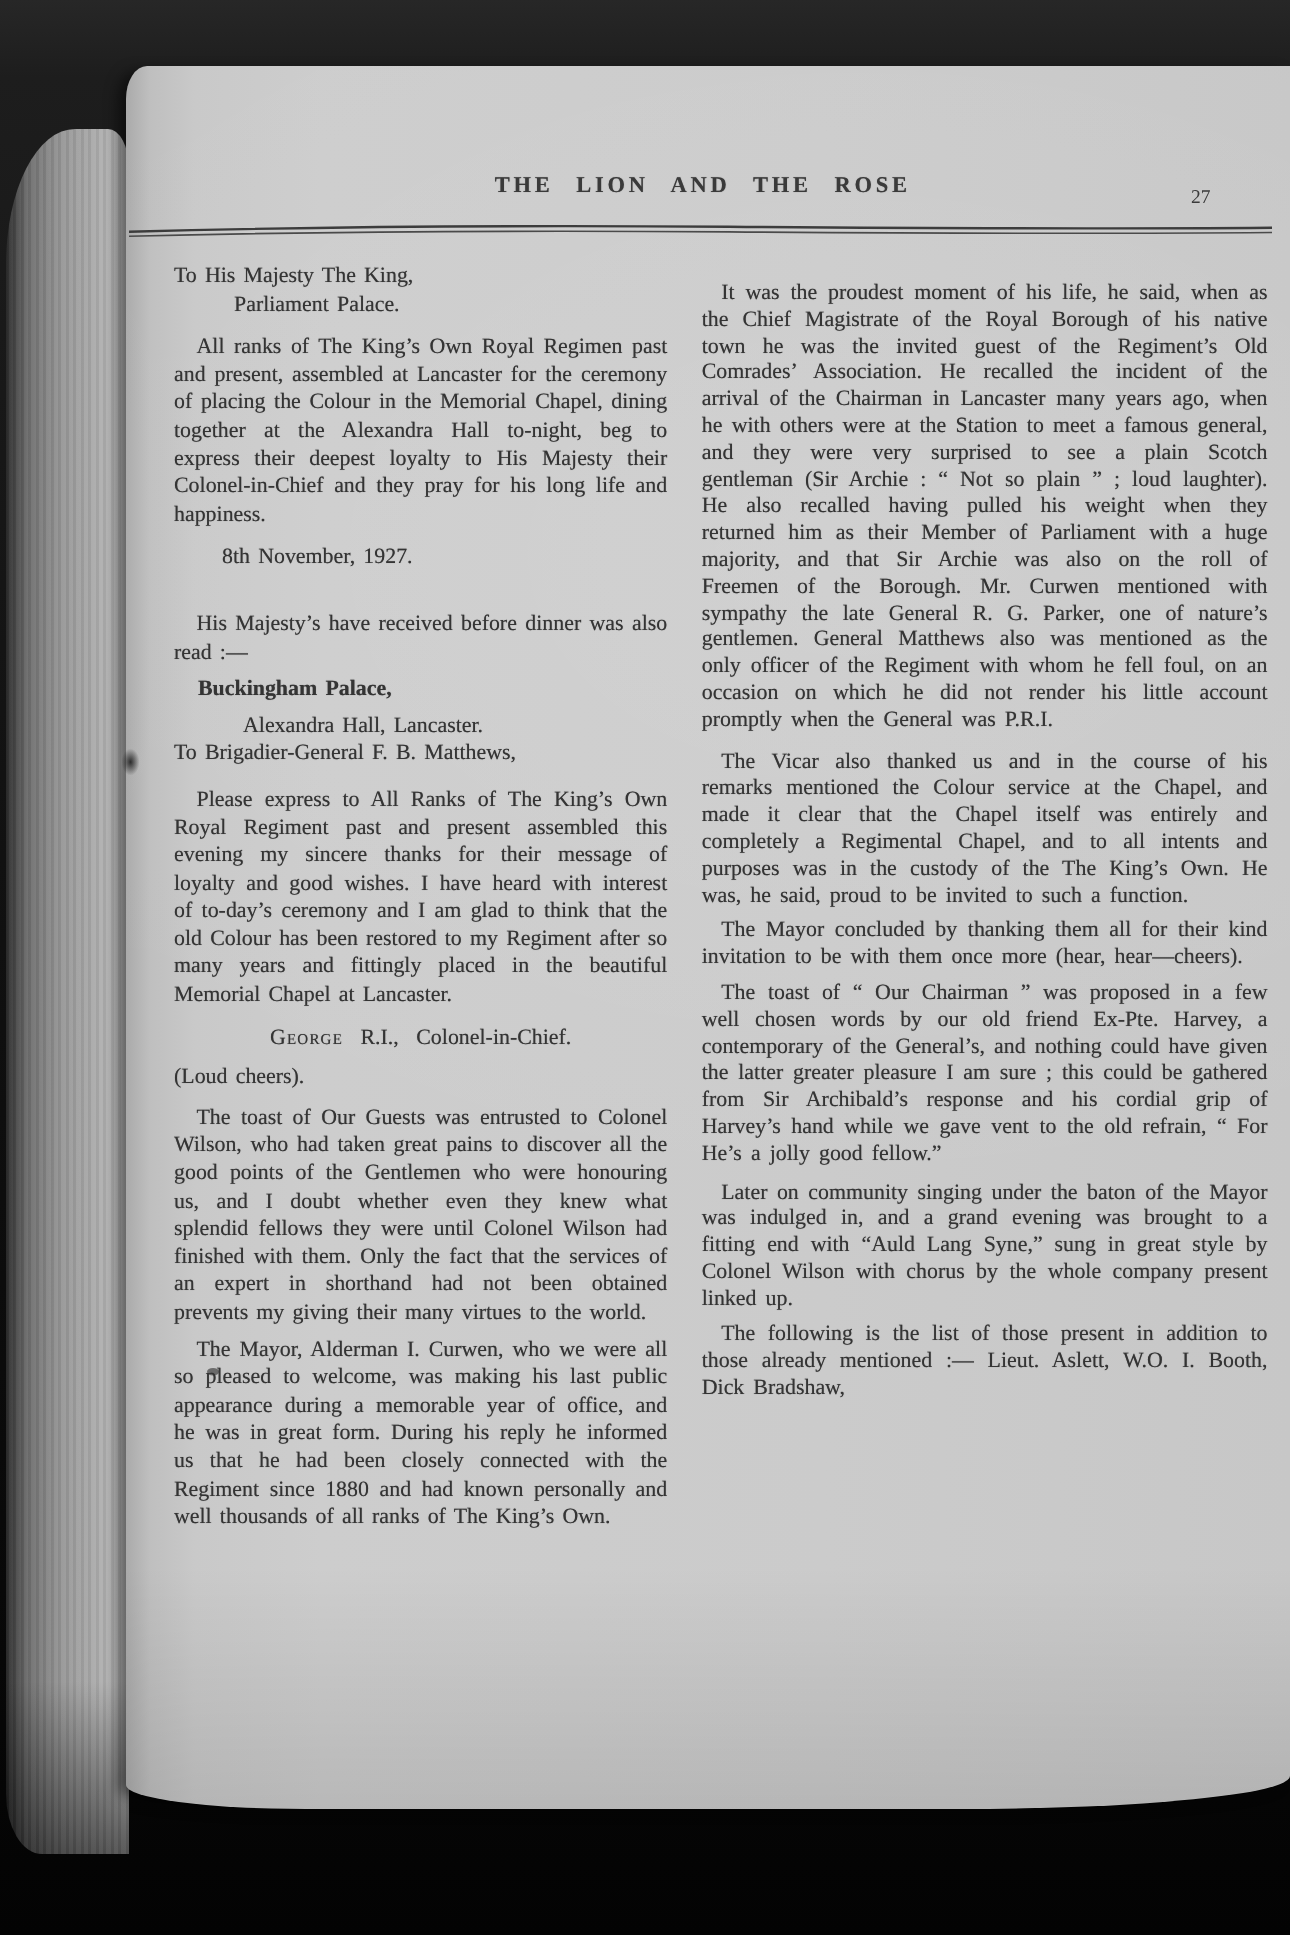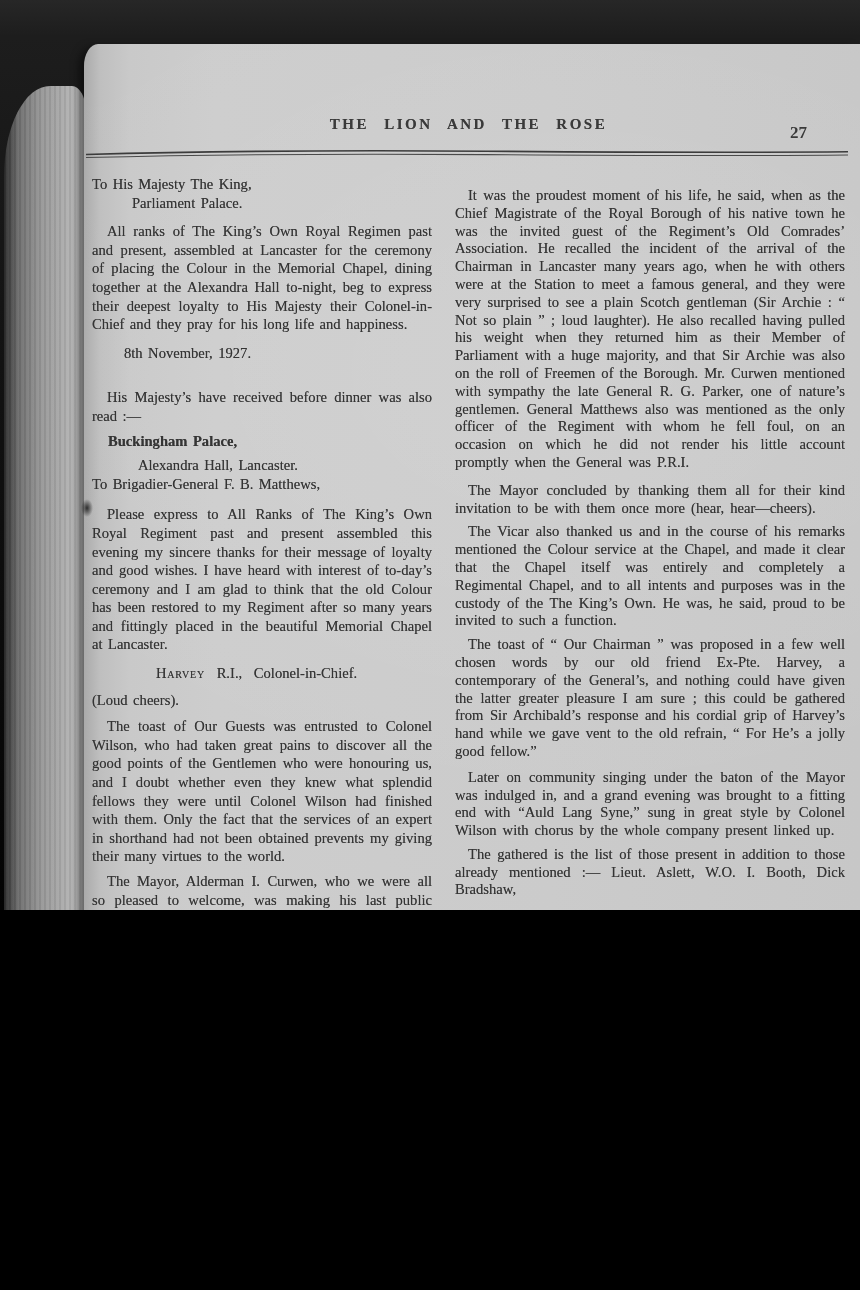--- a/index.html
+++ b/index.html
@@ -1,17 +1,17 @@
 <!DOCTYPE html>
 <html><head>
 <meta charset="utf-8">
 <style>
   html,body { margin:0; padding:0; background:#000; }
   .photo {
-    position:relative; width:860px; height:910px; overflow:hidden;
+    position:relative; width:860px; height:1290px; overflow:hidden;
     background:linear-gradient(180deg,#272727 0%,#1d1d1d 4%,#121212 40%,#0a0a0a 75%,#030303 100%);
     font-family:"Liberation Serif","DejaVu Serif",serif;
   }
   .edge-stack {
     position:absolute; left:4px; top:86px; width:82px; height:1150px;
     background:
       repeating-linear-gradient(90deg, rgba(0,0,0,0.06) 0 2px, rgba(255,255,255,0.04) 2px 5px),
       linear-gradient(180deg, rgba(0,0,0,0) 90%, rgba(0,0,0,0.55) 100%),
       linear-gradient(90deg,#2c2c2c 0%,#6f6f6f 18%,#979797 45%,#b0b0b0 78%,#bcbcbc 100%);
     border-top-left-radius:46px 90px; border-top-right-radius:14px 26px;
@@ -40,26 +40,26 @@
     position:absolute; left:8px; top:0; width:753px; padding-top:72px;
     color:#333; 
   }
   .header-row { position:relative; height:26px; }
   .title {
     text-align:center; font-size:15px; font-weight:bold; color:#3a3a3a;
     letter-spacing:2.5px; word-spacing:9px;
     text-shadow:0 0 0.6px rgba(58,58,58,0.6);
   }
   .page-number {
-    position:absolute; right:38px; top:7px; font-size:17px; color:#3a3a3a; font-weight:bold;
+    position:absolute; right:38px; top:7px; font-size:13px; color:#3a3a3a; font-weight:normal;
   }
   .rule-svg { display:block; margin-top:4px; margin-left:-6px; }
   .columns { display:flex; gap:23px; margin-top:16px; }
   .col { text-align:justify; font-size:14.6px; }
-  .col-left  { width:340px; line-height:18.6px; word-spacing:1.8px; }
+  .col-left  { width:340px; line-height:18.6px; word-spacing:1.8px;margin-left:24px; }
   .col-right { width:390px; line-height:17.8px; word-spacing:2.4px; }
   .col p, .col div.line { margin:0; color:#343434; text-shadow:0 0 0.5px rgba(55,55,55,0.65); }
   .p-indent { text-indent:15px; }
   .ri13 { text-indent:13px; }
   .mb6  { margin-bottom:6px  !important; }
   .mb8  { margin-bottom:8px  !important; }
   .mb10 { margin-bottom:10px !important; }
   .mb12 { margin-bottom:12px !important; }
   .mb26 { margin-bottom:26px !important; }
   .ind32 { padding-left:32px; }
@@ -112,40 +112,40 @@
             <div class="line ind16">Buckingham Palace,</div>
           </div>
 
           <div class="line mb12">
             <div class="line ind46">Alexandra Hall, Lancaster.</div>
             <div class="line">To Brigadier-General F. B. Matthews,</div>
           </div>
 
           <p class="p-indent mb10">Please express to All Ranks of The King’s Own Royal Regiment past and present assembled this evening my sincere thanks for their message of loyalty and good wishes. I have heard with interest of to-day’s ceremony and I am glad to think that the old Colour has been restored to my Regiment after so many years and fittingly placed in the beautiful Memorial Chapel at Lancaster.</p>
 
-          <p class="signature mb8"><span class="smallcaps">Harvey</span> <span>R.I., Colonel-in-Chief.</span></p>
+          <p class="signature mb8"><span class="smallcaps">George</span> <span>R.I., Colonel-in-Chief.</span></p>
 
           <p class="mb8">(Loud cheers).</p>
 
           <p class="p-indent mb6">The toast of Our Guests was entrusted to Colonel Wilson, who had taken great pains to discover all the good points of the Gentlemen who were honouring us, and I doubt whether even they knew what splendid fellows they were until Colonel Wilson had finished with them. Only the fact that the services of an expert in shorthand had not been obtained prevents my giving their many virtues to the world.</p>
 
           <p class="p-indent">The Mayor, Alderman I. Curwen, who we were all so pleased to welcome, was making his last public appearance during a memorable year of office, and he was in great form. During his reply he informed us that he had been closely connected with the Regiment since 1880 and had known personally and well thousands of all ranks of The King’s Own.</p>
         </div>
 
         <div class="col col-right">
           <p class="ri13 mb10" style="margin-top:12px;">It was the proudest moment of his life, he said, when as the Chief Magistrate of the Royal Borough of his native town he was the invited guest of the Regiment’s Old Comrades’ Association. He recalled the incident of the arrival of the Chairman in Lancaster many years ago, when he with others were at the Station to meet a famous general, and they were very surprised to see a plain Scotch gentleman (Sir Archie : “ Not so plain ” ; loud laughter). He also recalled having pulled his weight when they returned him as their Member of Parliament with a huge majority, and that Sir Archie was also on the roll of Freemen of the Borough. Mr. Curwen mentioned with sympathy the late General R. G. Parker, one of nature’s gentlemen. General Matthews also was mentioned as the only officer of the Regiment with whom he fell foul, on an occasion on which he did not render his little account promptly when the General was P.R.I.</p>
 
+          <p class="ri13 mb6">The Vicar also thanked us and in the course of his remarks mentioned the Colour service at the Chapel, and made it clear that the Chapel itself was entirely and completely a Regimental Chapel, and to all intents and purposes was in the custody of the The King’s Own. He was, he said, proud to be invited to such a function.</p>
+
           <p class="ri13 mb6">The Mayor concluded by thanking them all for their kind invitation to be with them once more (hear, hear—cheers).</p>
-
-          <p class="ri13 mb6">The Vicar also thanked us and in the course of his remarks mentioned the Colour service at the Chapel, and made it clear that the Chapel itself was entirely and completely a Regimental Chapel, and to all intents and purposes was in the custody of the The King’s Own. He was, he said, proud to be invited to such a function.</p>
 
 
           <p class="ri13 mb8">The toast of “ Our Chairman ” was proposed in a few well chosen words by our old friend Ex-Pte. Harvey, a contemporary of the General’s, and nothing could have given the latter greater pleasure I am sure ; this could be gathered from Sir Archibald’s response and his cordial grip of Harvey’s hand while we gave vent to the old refrain, “ For He’s a jolly good fellow.”</p>
 
           <p class="ri13 mb6">Later on community singing under the baton of the Mayor was indulged in, and a grand evening was brought to a fitting end with “Auld Lang Syne,” sung in great style by Colonel Wilson with chorus by the whole company present linked up.</p>
 
-          <p class="ri13">The gathered is the list of those present in addition to those already mentioned :— Lieut. Aslett, W.O. I. Booth, Dick Bradshaw,</p>
+          <p class="ri13">The following is the list of those present in addition to those already mentioned :— Lieut. Aslett, W.O. I. Booth, Dick Bradshaw,</p>
         </div>
 
       </div>
     </div>
   </div>
 </div>
 
 </body></html>

